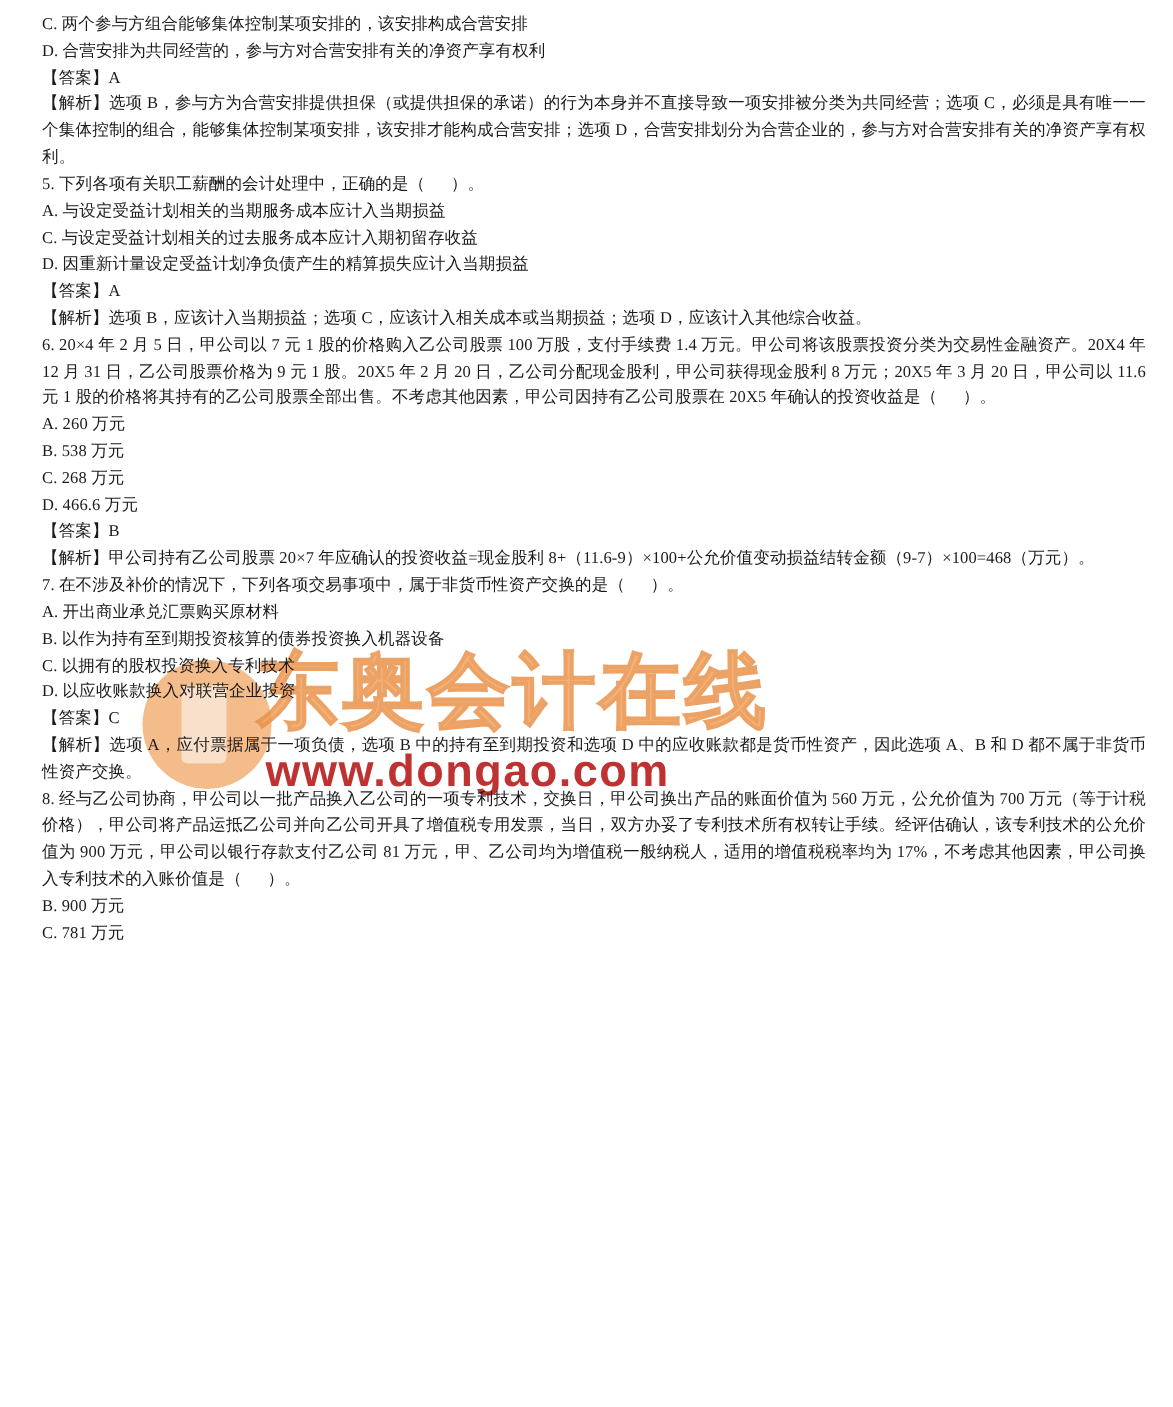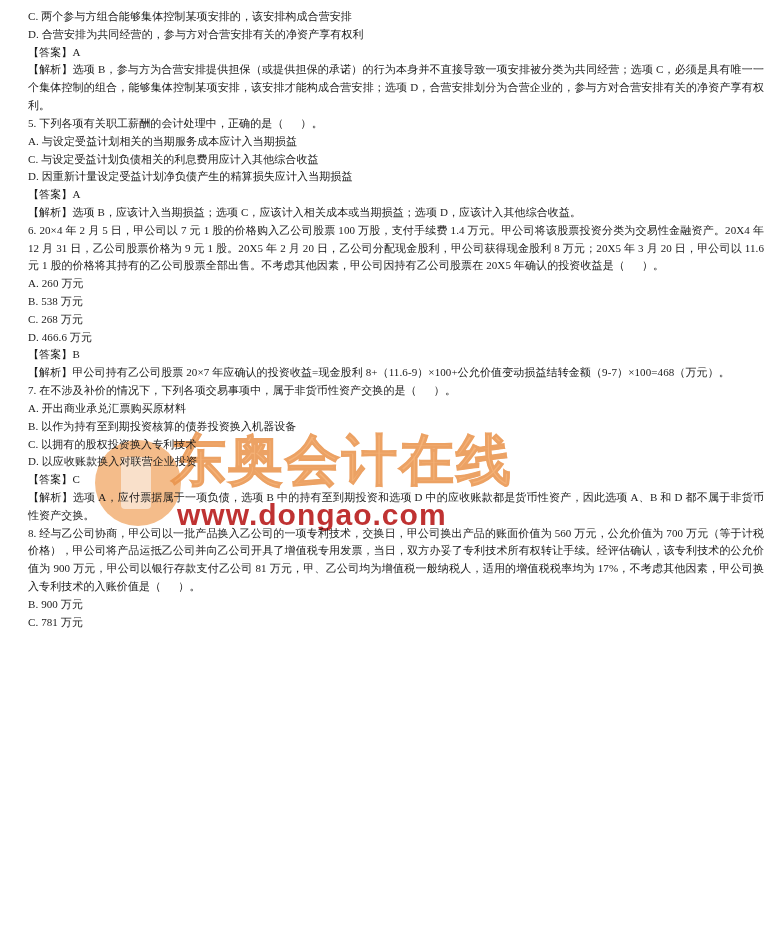--- a/index.html
+++ b/index.html
@@ -119,21 +119,21 @@
     </div>
   </div>
 
   <div class="doc">
     <div class="line just">C. 两个参与方组合能够集体控制某项安排的，该安排构成合营安排</div>
     <div class="line just">D. 合营安排为共同经营的，参与方对合营安排有关的净资产享有权利</div>
     <div class="line just sub-line">【答案】A</div>
     <div class="line just sub-line">【解析】选项 B，参与方为合营安排提供担保（或提供担保的承诺）的行为本身并不直接导致一项安排被分类为共同经营；选项 C，必须是具有唯一一个集体控制的组合，能够集体控制某项安排，该安排才能构成合营安排；选项 D，合营安排划分为合营企业的，参与方对合营安排有关的净资产享有权利。</div>
     <div class="line just">5. 下列各项有关职工薪酬的会计处理中，正确的是（      ）。</div>
     <div class="line just">A. 与设定受益计划相关的当期服务成本应计入当期损益</div>
-    <div class="line just">C. 与设定受益计划负债相关的利息费用应计入其他综合收益</div>
+    <div class="line just">C. 与设定受益计划相关的过去服务成本应计入期初留存收益</div>
     <div class="line just">D. 因重新计量设定受益计划净负债产生的精算损失应计入当期损益</div>
     <div class="line just sub-line">【答案】A</div>
     <div class="line just sub-line">【解析】选项 B，应该计入当期损益；选项 C，应该计入相关成本或当期损益；选项 D，应该计入其他综合收益。</div>
     <div class="line just">6. 20×4 年 2 月 5 日，甲公司以 7 元 1 股的价格购入乙公司股票 100 万股，支付手续费 1.4 万元。甲公司将该股票投资分类为交易性金融资产。20X4 年 12 月 31 日，乙公司股票价格为 9 元 1 股。20X5 年 2 月 20 日，乙公司分配现金股利，甲公司获得现金股利 8 万元；20X5 年 3 月 20 日，甲公司以 11.6 元 1 股的价格将其持有的乙公司股票全部出售。不考虑其他因素，甲公司因持有乙公司股票在 20X5 年确认的投资收益是（      ）。</div>
     <div class="line just">A. 260 万元</div>
     <div class="line just">B. 538 万元</div>
     <div class="line just">C. 268 万元</div>
     <div class="line just">D. 466.6 万元</div>
     <div class="line just sub-line">【答案】B</div>
     <div class="line just sub-line">【解析】甲公司持有乙公司股票 20×7 年应确认的投资收益=现金股利 8+（11.6-9）×100+公允价值变动损益结转金额（9-7）×100=468（万元）。</div>

